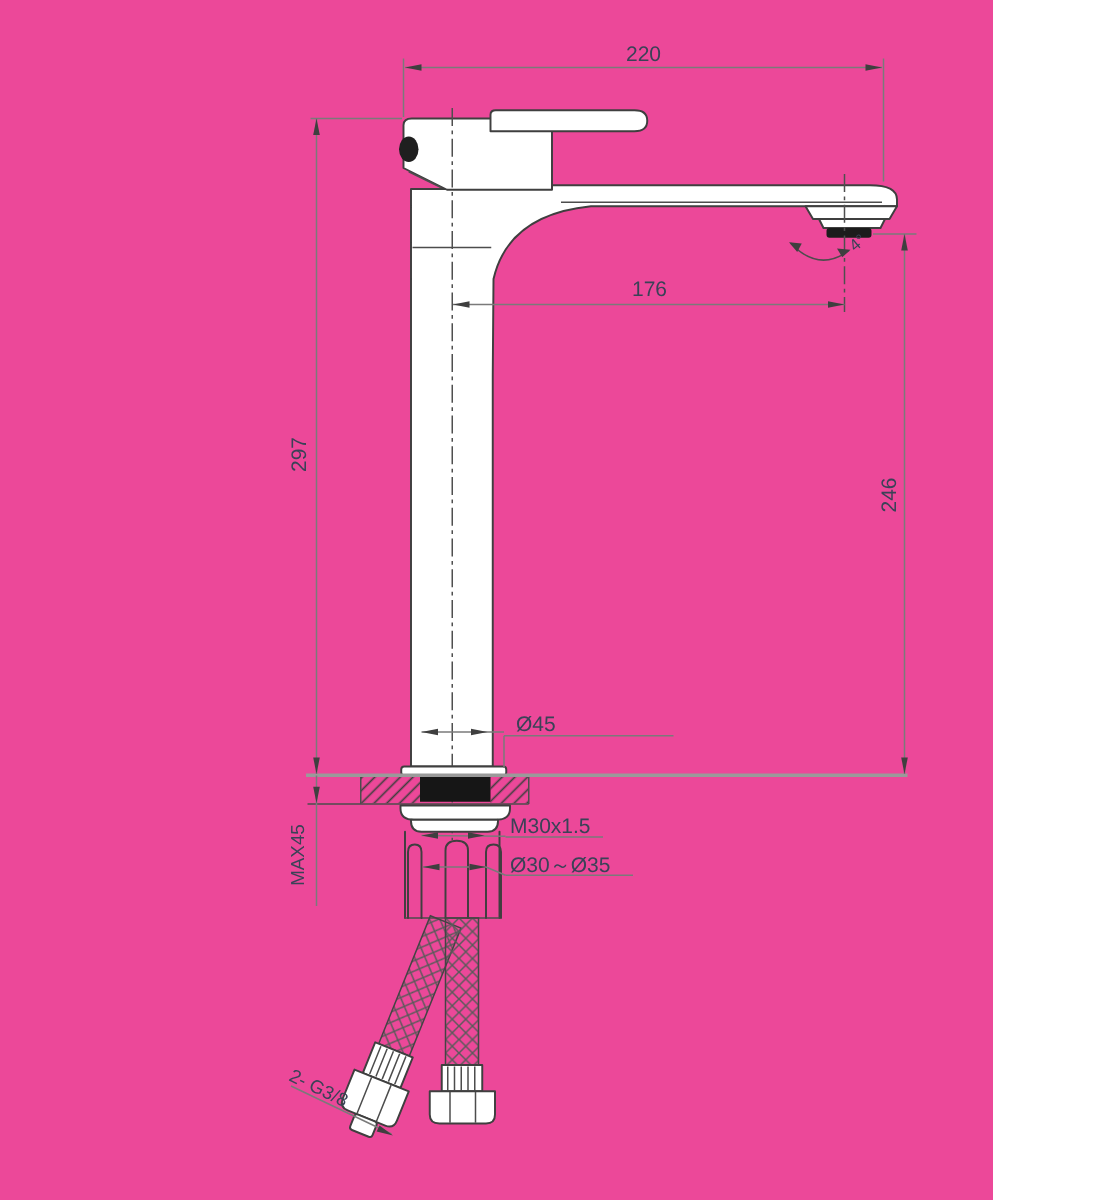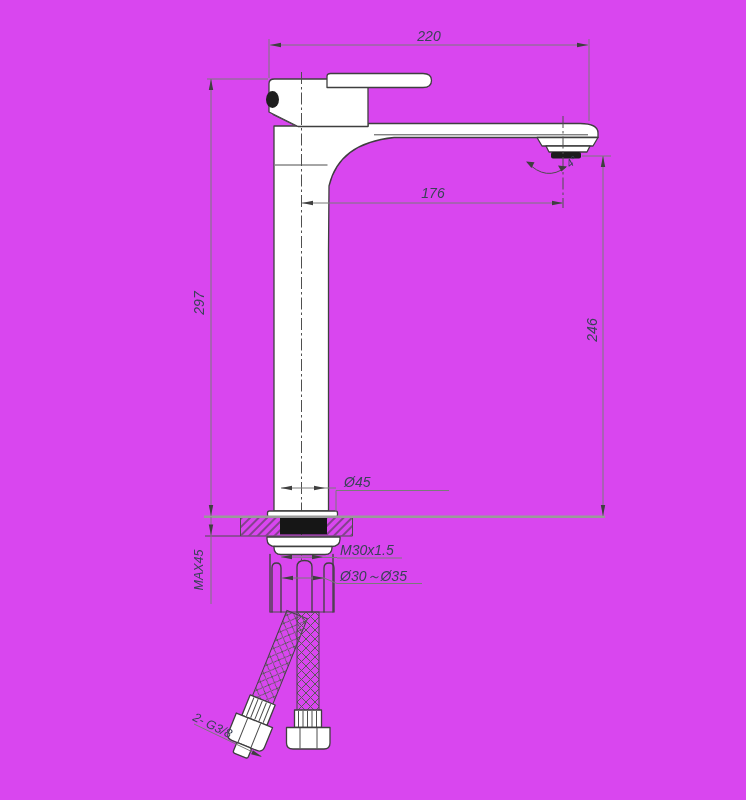--- a/index.html
+++ b/index.html
@@ -1,16 +1,16 @@
 <!DOCTYPE html>
 <html><head>
 <meta charset="utf-8">
 <style>
   html,body{margin:0;padding:0;background:#ffffff;}
-  .page{position:relative;width:746px;height:800px;background:#d946ef;overflow:hidden;font-style:italic;}
+  .page{position:relative;width:662px;height:800px;background:#ec4899;overflow:hidden;}
   svg{display:block;}
   .outl{fill:#ffffff;stroke:#3f3f3f;stroke-width:1.3;stroke-linejoin:round;}
   .ln{fill:none;stroke:#3f3f3f;stroke-width:1.3;stroke-linejoin:round;stroke-linecap:round;}
   .thin{fill:none;stroke:#4d4d4d;stroke-width:1;}
   .dim{fill:none;stroke:#7a7a7a;stroke-width:1;}
   .arr{fill:#3f3f3f;stroke:none;}
   .cl{fill:none;stroke:#4f4f4f;stroke-width:1;stroke-dasharray:12 3 2.5 3;}
   .deckline{fill:none;stroke:#9a9a9a;stroke-width:2.4;}
   .txt{font-family:"Liberation Sans",sans-serif;font-size:14px;fill:#3a4257;}
   .txt-sm{font-family:"Liberation Sans",sans-serif;font-size:12.5px;fill:#3a4257;}

